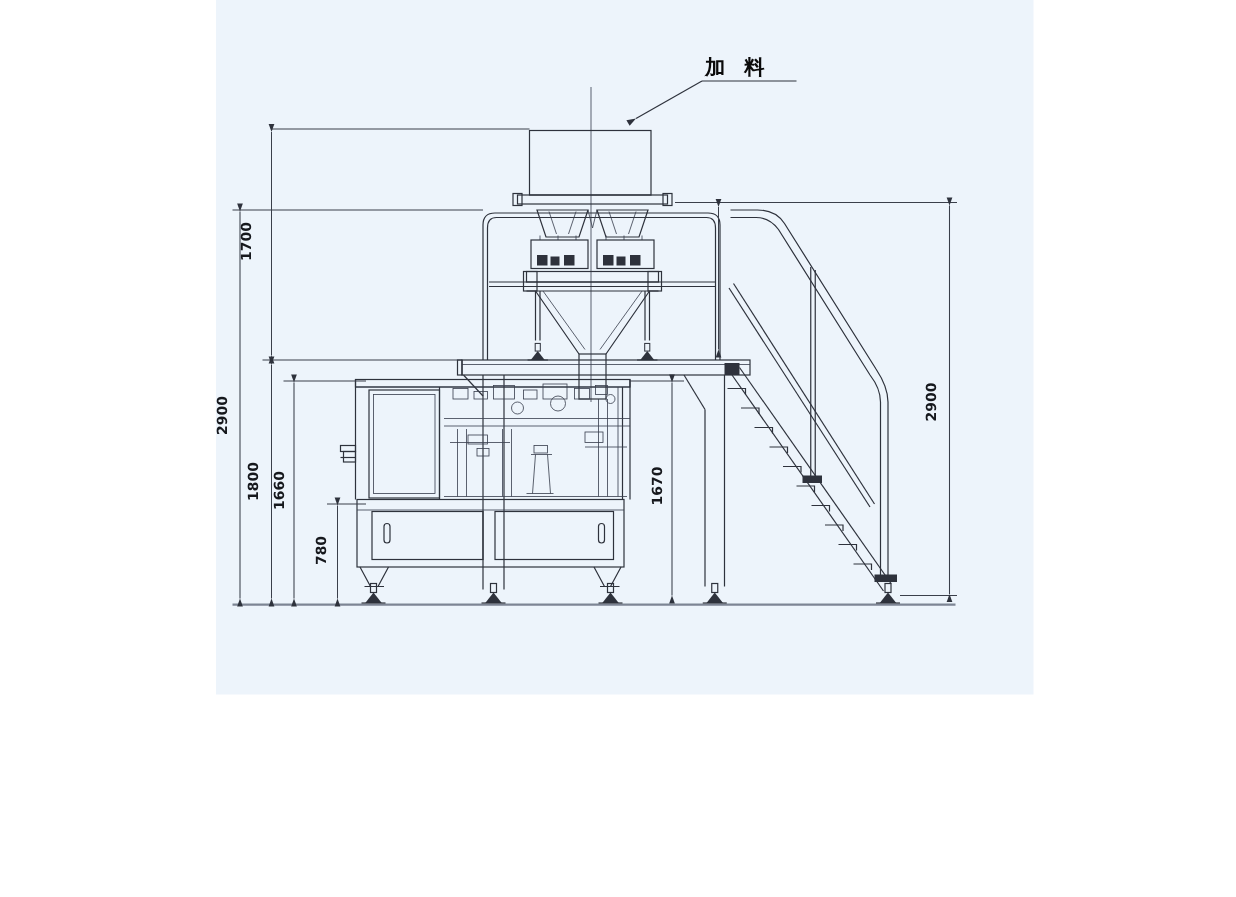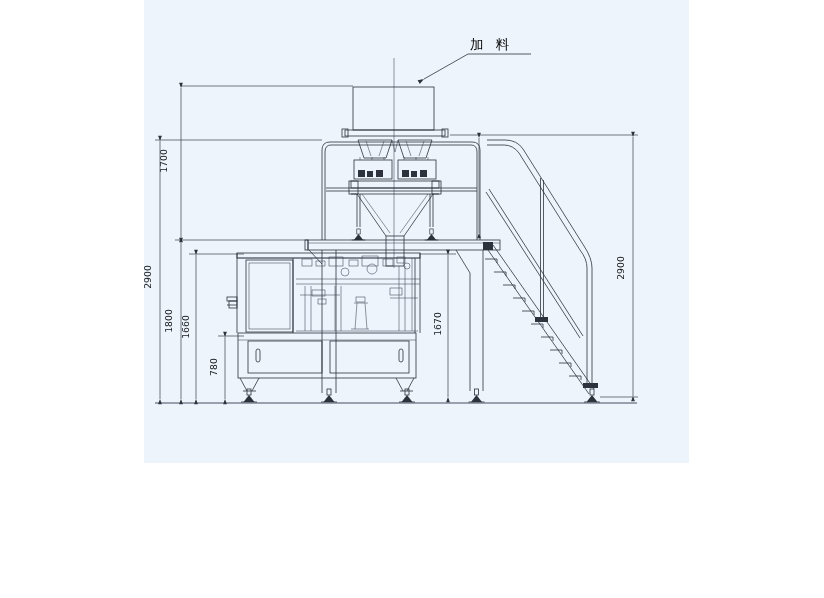--- a/index.html
+++ b/index.html
@@ -1,17 +1,17 @@
 <!DOCTYPE html>
 <html><head>
 <meta charset="utf-8">
 <style>
   html,body{margin:0;padding:0;background:#ffffff;}
   .stage{position:relative;width:716px;height:598px;background:#ffffff;overflow:hidden;
-         font-family:"DejaVu Sans","Liberation Sans",sans-serif;}
+         font-family:"DejaVu Sans","Liberation Sans",sans-serif;font-weight:bold;}
   svg{position:absolute;left:0;top:0;display:block;}
   
   svg .ln{fill:none;stroke:#2e323c;stroke-width:0.8;stroke-linecap:butt;stroke-linejoin:miter;}
   svg .thin{fill:none;stroke:#3c4250;stroke-width:0.55;}
   svg .dim{fill:none;stroke:#3a3f4a;stroke-width:0.7;}
   svg .dk{fill:#2e323c;stroke:none;}
   svg .ground{fill:none;stroke:#7d8594;stroke-width:1.5;}
   svg text.dimtxt{fill:#16181d;font-size:9.3px;font-family:"DejaVu Sans","Liberation Sans",sans-serif;}
   svg text.callout{fill:#0a0a0a;font-size:13.5px;letter-spacing:4px;font-family:"DejaVu Sans","Liberation Sans",sans-serif;}
   svg .canvasbg{fill:#edf4fb;stroke:none;}

